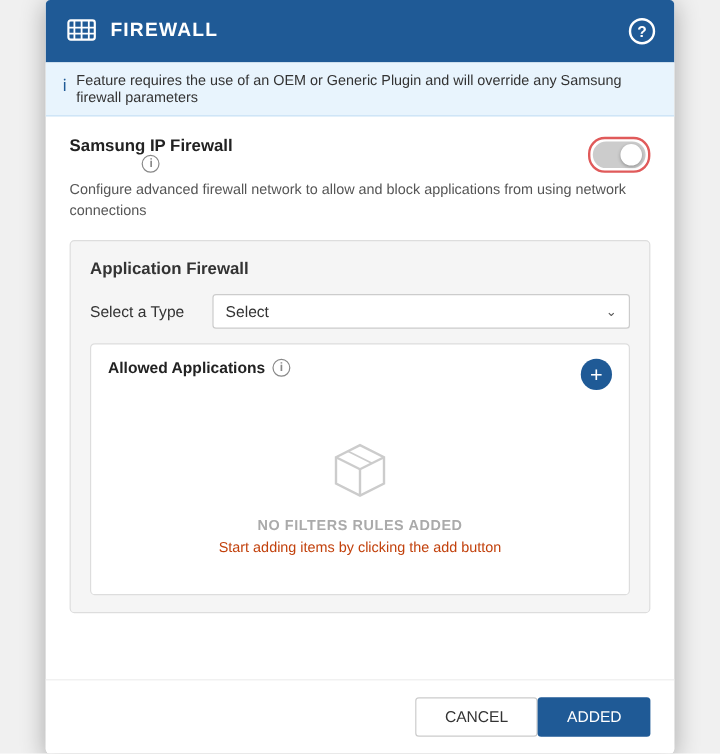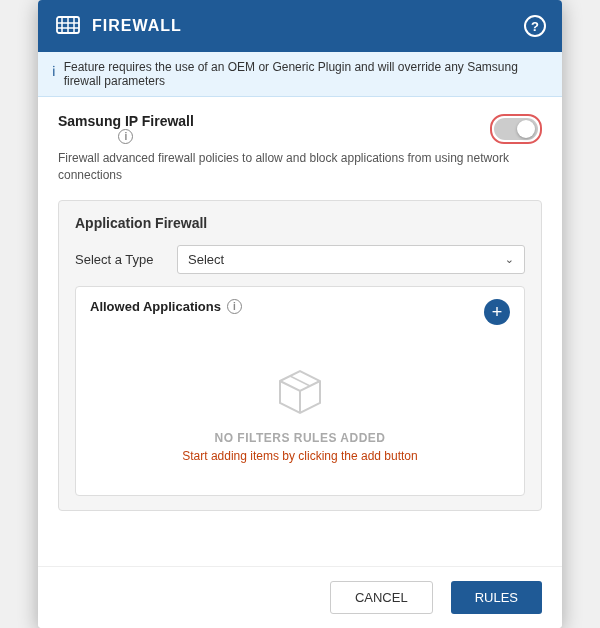--- a/index.html
+++ b/index.html
@@ -234,21 +234,21 @@
       margin-bottom: 4px;
     }
     .add-hint {
       font-size: 12px;
       color: #c2410c;
     }
     .footer {
       padding: 14px 20px;
       display: flex;
       justify-content: flex-end;
-      gap: 18px;
+      gap: 0;
       border-top: 1px solid #eee;
       background: #fff;
       margin-top: 23px;
     }
     .btn-cancel {
       padding: 8px 24px;
       background: #fff;
       border: 1px solid #ccc;
       border-radius: 3px;
       font-size: 13px;
@@ -299,21 +299,21 @@
     <div class="samsung-row">
       <div class="samsung-label">
         <span>Samsung IP Firewall</span>
         <div class="info-circle">i</div>
       </div>
       <div class="toggle-wrapper">
         <div class="toggle"></div>
       </div>
     </div>
 
-    <p class="samsung-desc">Firewall advanced firewall policies to allow and block applications from using network connections</p>
+    <p class="samsung-desc">Configure advanced firewall network to allow and block applications from using network connections</p>
 
     <div class="app-firewall-section">
       <div class="section-title">Application Firewall</div>
 
       <div class="select-row">
         <span class="select-label">Select a Type</span>
         <div class="select-box">
           <span>Select</span>
           <span class="chevron-down">⌄</span>
         </div>
@@ -337,15 +337,15 @@
           </svg>
           <div class="no-filters-text">NO FILTERS RULES ADDED</div>
           <div class="add-hint">Start adding items by clicking the add button</div>
         </div>
       </div>
     </div>
   </div>
 
   <div class="footer">
     <button class="btn-cancel">CANCEL</button>
-    <button class="btn-save">RULES</button>
+    <button class="btn-save">ADDED</button>
   </div>
 </div>
 
 </body></html>

